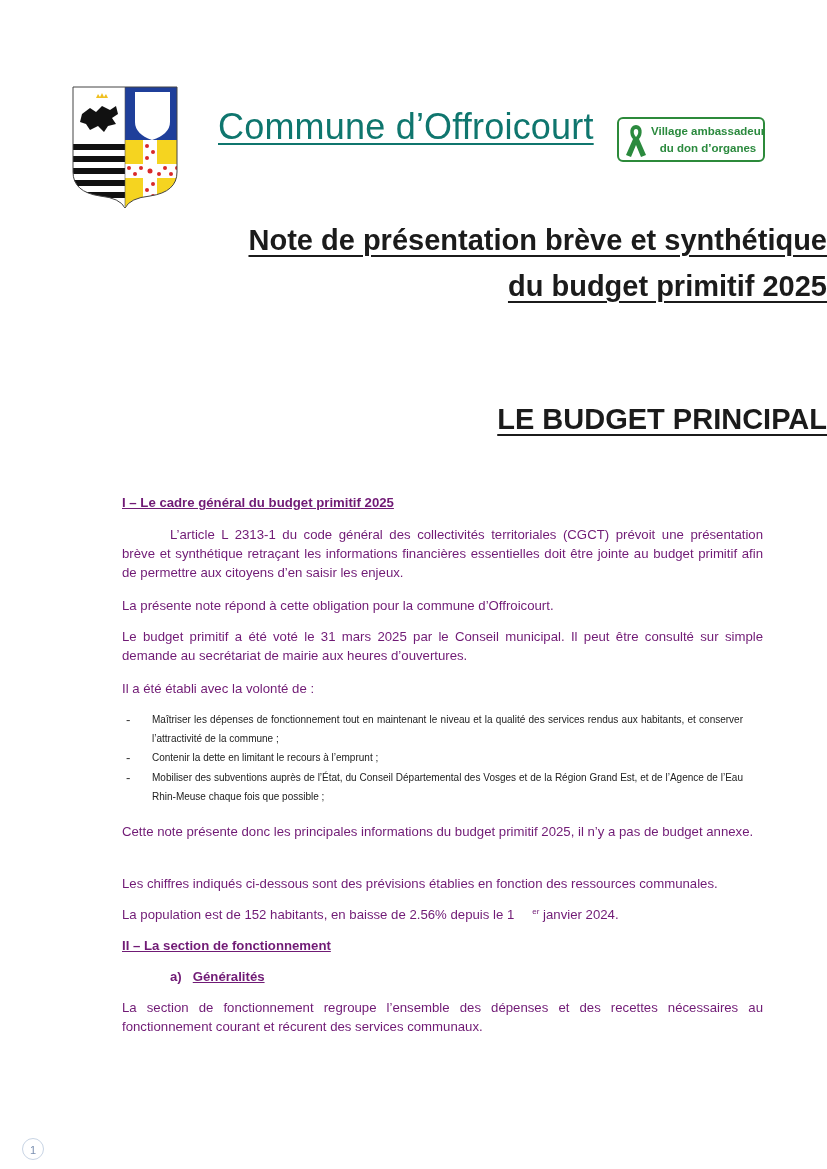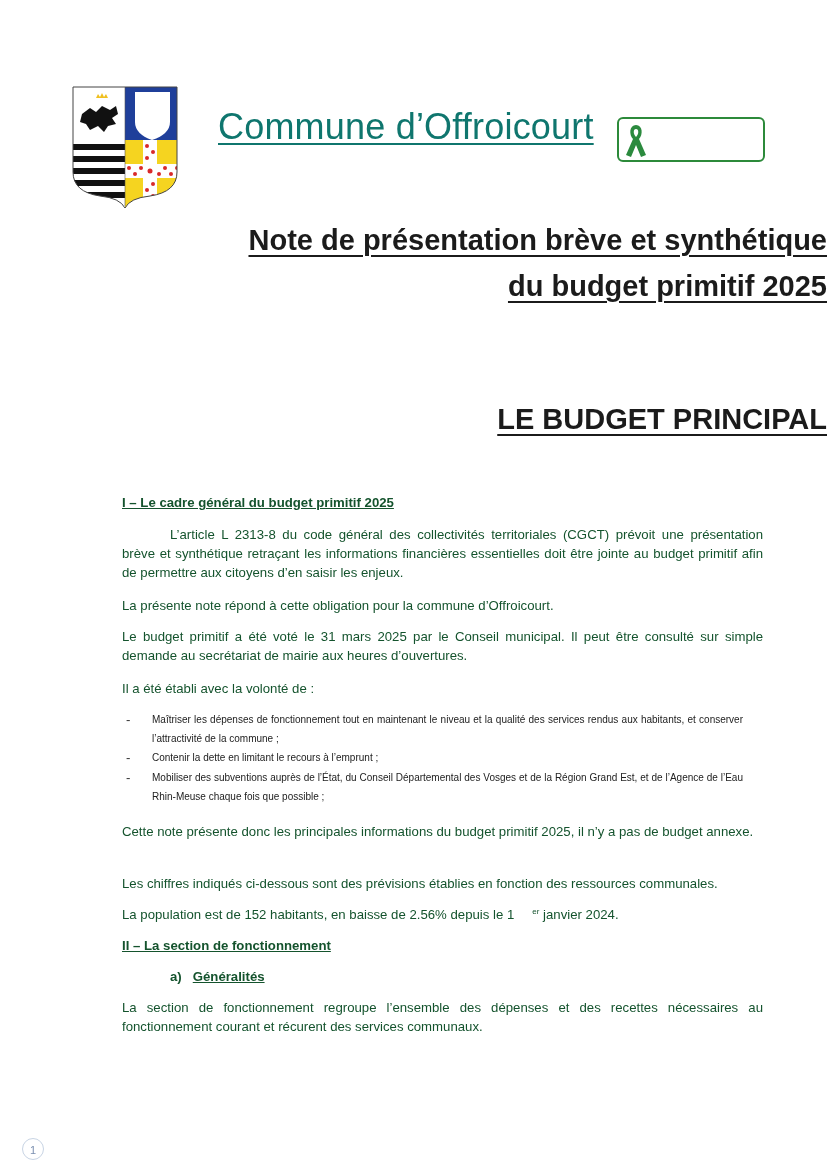--- a/index.html
+++ b/index.html
@@ -24,21 +24,21 @@
 
   
   .main-title { left: 0; width: 827px; text-align: right; font-weight: bold; font-size: 29px;
                 color: #1b1b1b; }
   .main-title span { text-decoration: underline; text-decoration-thickness: 2px; text-underline-offset: 5px; }
   #title1 { top: 224px; }
   #title2 { top: 270px; }
   #title3 { top: 383px; margin-top: 20px; }
 
   
-  .txt { left: 102px; width: 641px; font-size: 13.2px; line-height: 19px; color: #14532d; text-align: justify; padding-left: 20px; }
+  .txt { left: 102px; width: 641px; font-size: 13.2px; line-height: 19px; color: #701a75; text-align: justify; padding-left: 20px; }
   .heading { font-weight: bold; text-decoration: underline; font-size: 13.2px; }
   .indent { text-indent: 48px; }
   .bullet { left: 126px; width: 16px; font-size: 13.2px; line-height: 19px; color: #333; }
   .btxt { left: 152px; width: 591px; font-size: 10px; line-height: 19px; color: #222; text-align: justify; }
   sup { font-size: 8px; line-height: 0; margin-left: 18px; }
 
   .pagenum { left: 22px; top: 1138px; width: 22px; height: 22px; border-radius: 50%;
              border: 1px solid #c8d4e4; box-sizing: border-box; font-size: 11px; color: #7a8fb0;
              text-align: center; line-height: 22px; }
 </style>
@@ -88,28 +88,32 @@
     <line x1="55" y1="3" x2="55" y2="122" stroke="#555" stroke-width="0.6"></line>
   </svg>
 </div>
 
 <div class="abs commune-title">Commune d’Offroicourt</div>
 
 <div class="abs badge">
   <svg width="26" height="36" viewBox="0 0 26 36">
     <path d="M13 2 C6 2 6 12 10 16 L3 32 L8 34 L13 22 L18 34 L23 32 L16 16 C20 12 20 2 13 2 Z M13 6 C16 6 16 11 13 14 C10 11 10 6 13 6 Z" fill="#2b8a3e"></path>
   </svg>
+  <div class="badge-text">
+    <div>Village ambassadeur</div>
+    <div>du don d’organes</div>
+  </div>
 </div>
 
 <div id="title1" class="abs main-title"><span>Note de présentation brève et synthétique</span></div>
 <div id="title2" class="abs main-title"><span>du budget primitif 2025</span></div>
 <div id="title3" class="abs main-title"><span>LE BUDGET PRINCIPAL</span></div>
 
 <div class="abs txt heading" style="top:493px;">I – Le cadre général du budget primitif 2025</div>
-<div class="abs txt indent" style="top:525px;">L’article L 2313-8 du code général des collectivités territoriales (CGCT) prévoit une présentation brève et synthétique retraçant les informations financières essentielles doit être jointe au budget primitif afin de permettre aux citoyens d’en saisir les enjeux.</div>
+<div class="abs txt indent" style="top:525px;">L’article L 2313-1 du code général des collectivités territoriales (CGCT) prévoit une présentation brève et synthétique retraçant les informations financières essentielles doit être jointe au budget primitif afin de permettre aux citoyens d’en saisir les enjeux.</div>
 <div class="abs txt" style="top:596px;">La présente note répond à cette obligation pour la commune d’Offroicourt.</div>
 <div class="abs txt" style="top:627px;">Le budget primitif a été voté le 31 mars 2025 par le Conseil municipal. Il peut être consulté sur simple demande au secrétariat de mairie aux heures d’ouvertures.</div>
 <div class="abs txt" style="top:679px;">Il a été établi avec la volonté de :</div>
 
 <div class="abs bullet" style="top:710px;">-</div>
 <div class="abs btxt" style="top:710px;">Maîtriser les dépenses de fonctionnement tout en maintenant le niveau et la qualité des services rendus aux habitants, et conserver l’attractivité de la commune ;</div>
 <div class="abs bullet" style="top:748px;">-</div>
 <div class="abs btxt" style="top:748px;">Contenir la dette en limitant le recours à l’emprunt ;</div>
 <div class="abs bullet" style="top:768px;">-</div>
 <div class="abs btxt" style="top:768px;">Mobiliser des subventions auprès de l’État, du Conseil Départemental des Vosges et de la Région Grand Est, et de l’Agence de l’Eau Rhin-Meuse chaque fois que possible ;</div>

